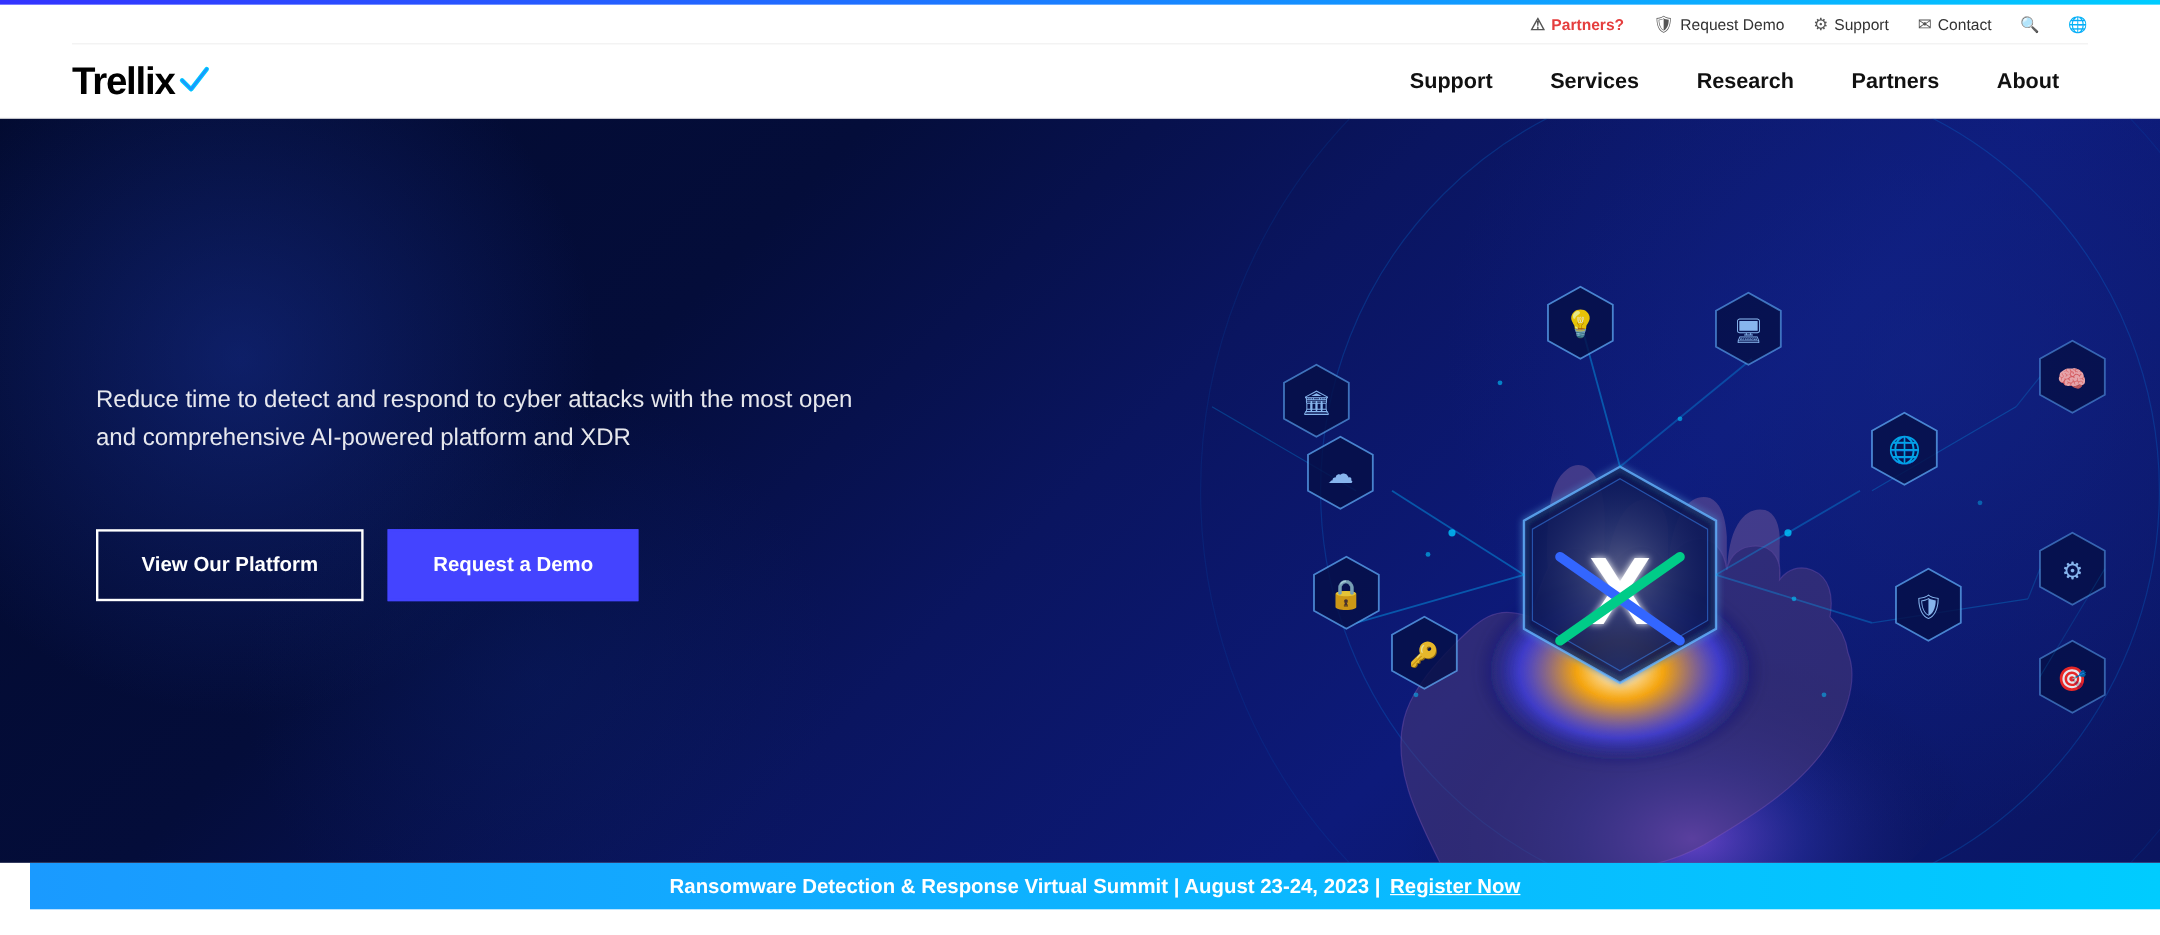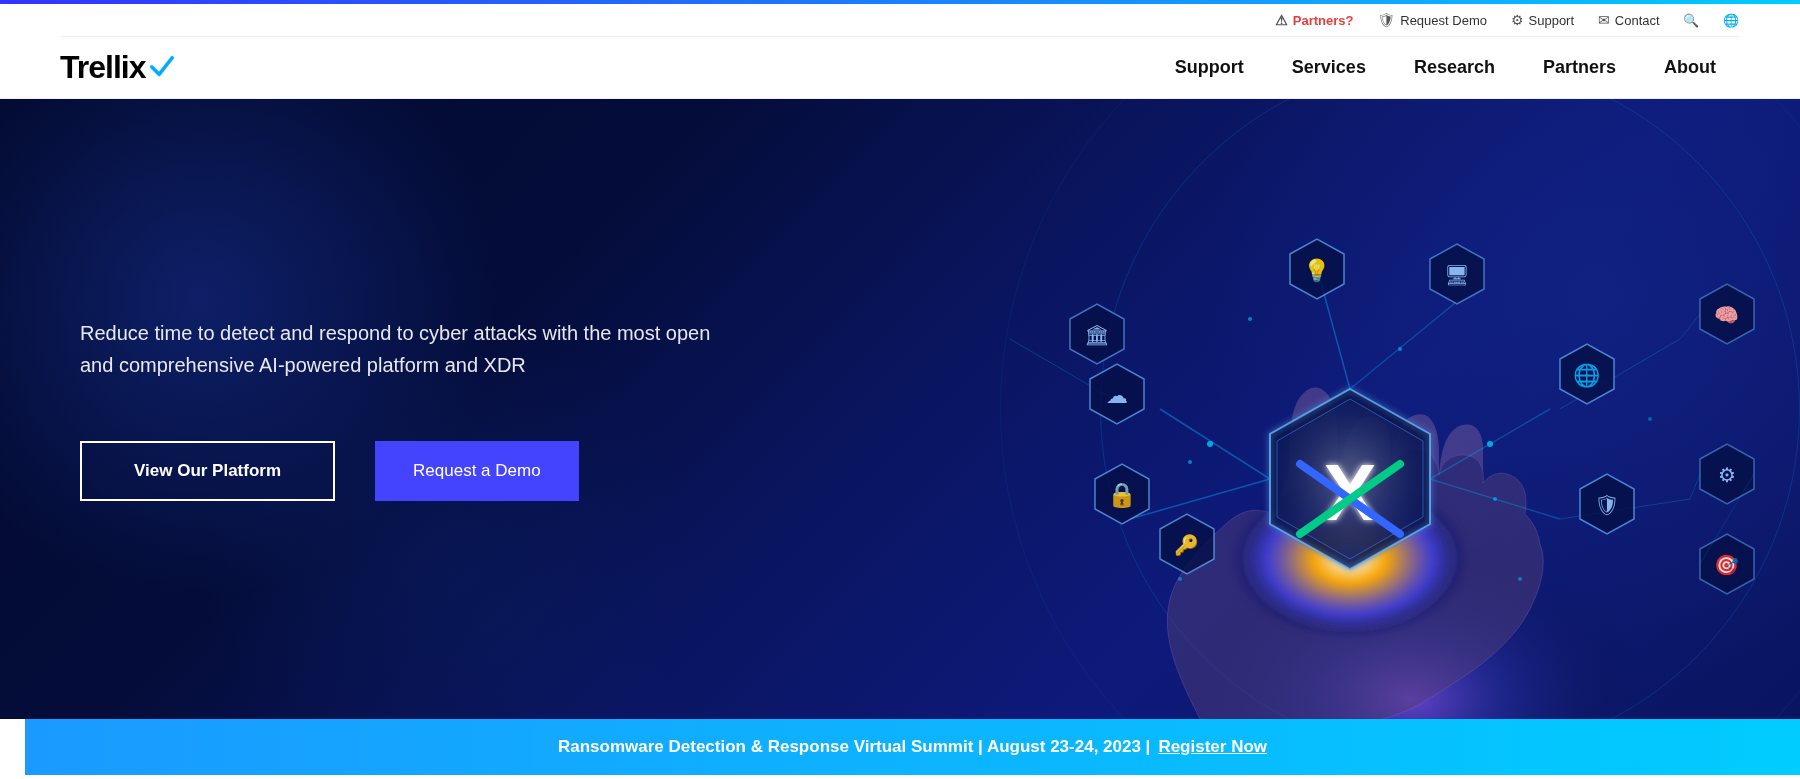--- a/index.html
+++ b/index.html
@@ -138,45 +138,44 @@
       line-height: 1.6;
       margin-bottom: 60px;
       max-width: 640px;
     }
     .hero-buttons {
       display: flex;
       gap: 20px;
       align-items: center;
     }
     .btn-outline {
-      padding: 18px 52px;
+      padding: 18px 36px;
       border: 2px solid #fff;
       background: transparent;
       color: #fff;
       font-size: 17px;
       font-weight: 700;
       cursor: pointer;
       white-space: nowrap;
     }
     .btn-solid {
       padding: 18px 36px;
       border: 2px solid #4444ff;
       background: #4444ff;
       color: #fff;
       font-size: 17px;
-      font-weight: 400;
+      font-weight: 700;
       cursor: pointer;
       white-space: nowrap;
-      margin-left: 20px;
     }
 
     
     .bottom-banner {
       background: linear-gradient(90deg, #1a9aff 0%, #00ccff 100%);
-      height: 56px;
+      height: 39px;
       display: flex;
       align-items: center;
       justify-content: center;
       gap: 8px;
       font-size: 17px;
       color: #fff;
       font-weight: 600;
       margin-left: 25px;
     }
     .banner-link {

